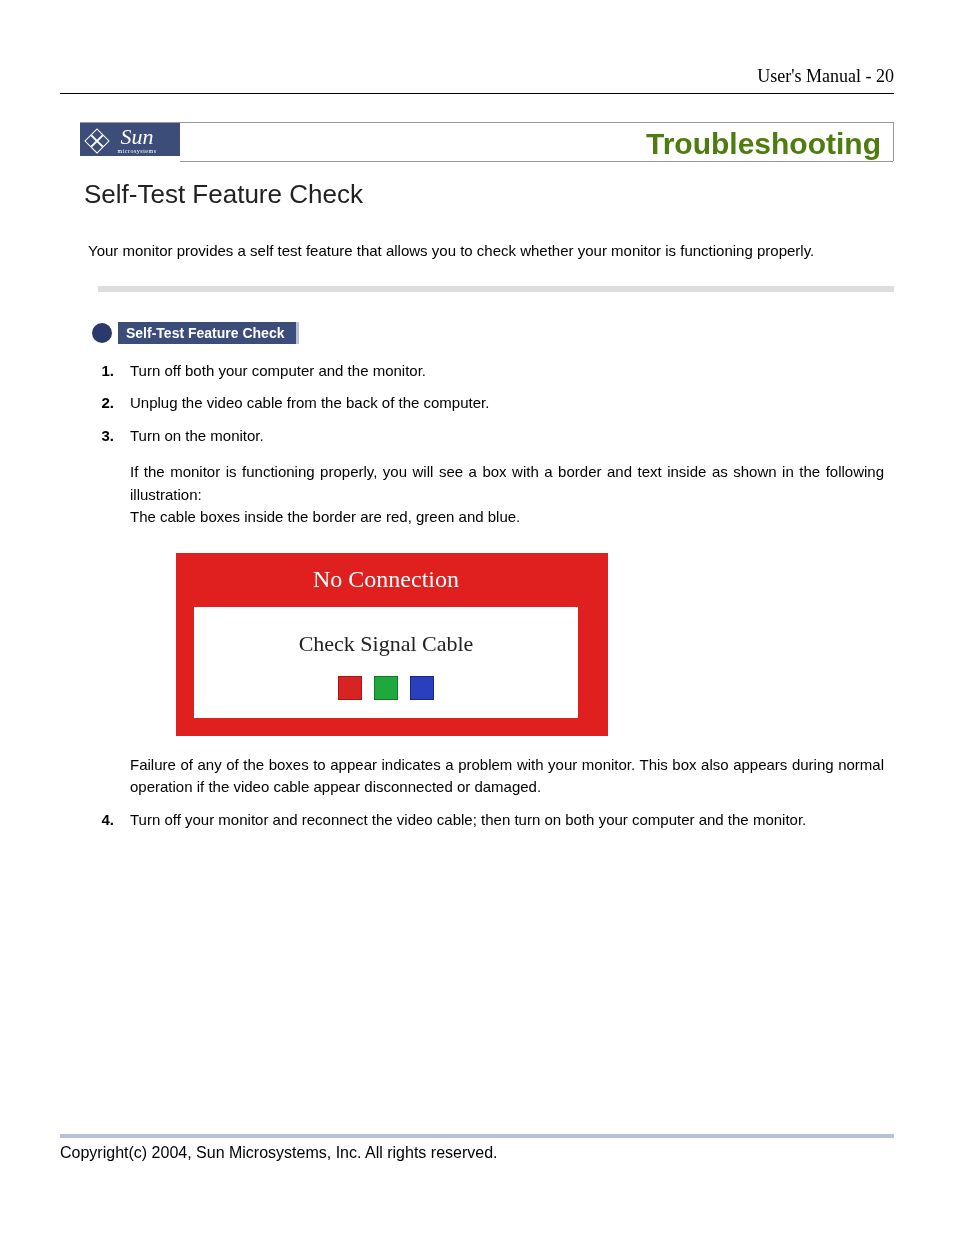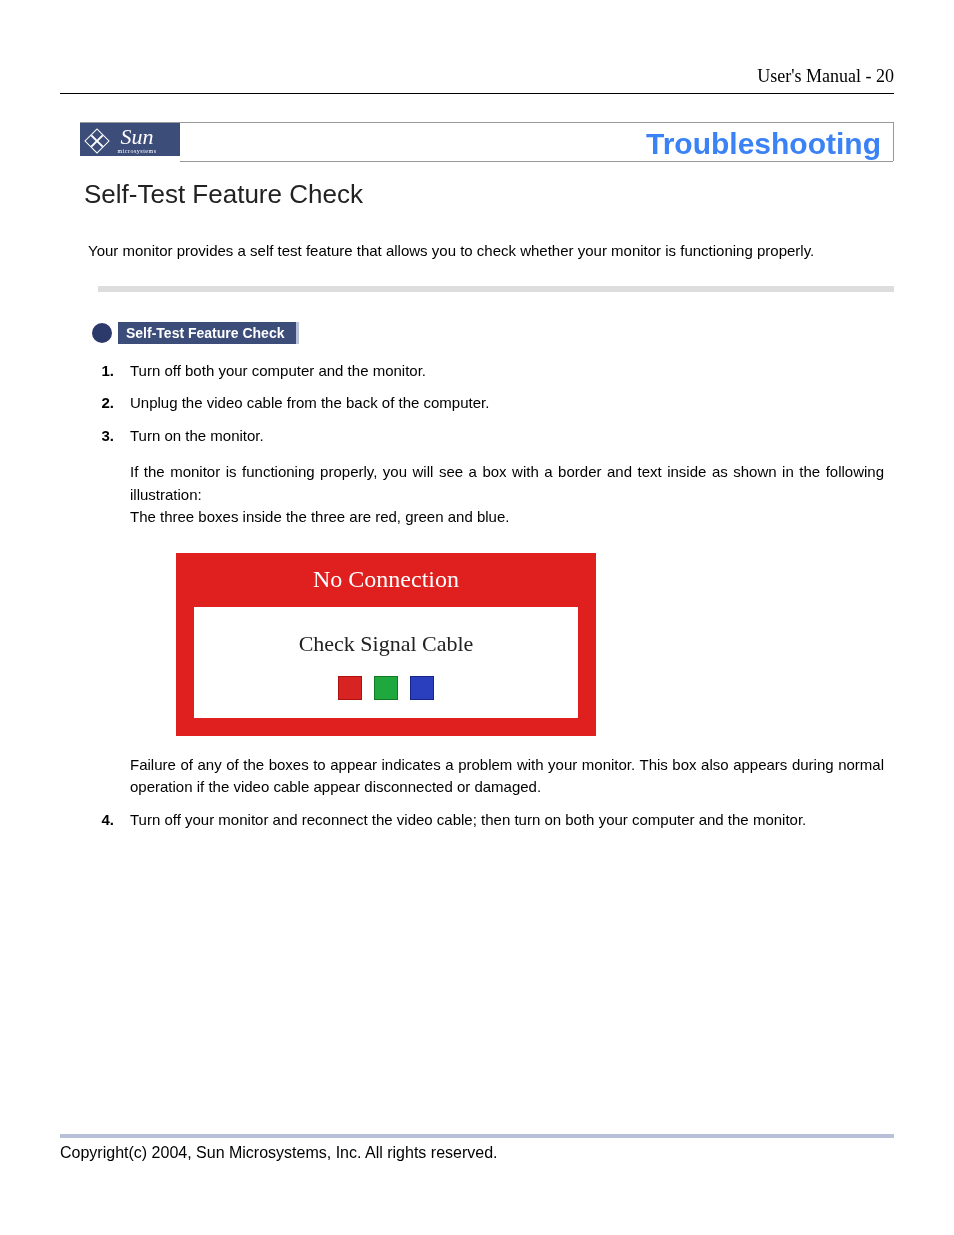--- a/index.html
+++ b/index.html
@@ -68,21 +68,21 @@
     letter-spacing: 0.5px;
     margin-left: 14px;
   }
   .banner-title {
     flex: 1;
     text-align: right;
     font-weight: bold;
     font-size: 30px;
     padding: 4px 12px 0 0;
     font-family: Verdana, Geneva, sans-serif;
-    color: #3b82f6;
+    color: #4d7c0f;
     border-bottom: 1px solid #999;
     margin-bottom: -1px;
   }
   .section-title {
     font-family: Verdana, Geneva, sans-serif;
     font-weight: normal;
     font-size: 26px;
     margin: 14px 0 30px 24px;
     color: #222;
   }
@@ -146,21 +146,21 @@
     text-align: right;
   }
   ol.steps p {
     margin: 14px 0 0 0;
     text-align: justify;
   }
   .illus {
     width: 420px;
     margin: 24px 0 18px 46px;
     background: #e01f1f;
-    padding: 0 0 18px 0;
+    padding: 0 12px 18px 0;
   }
   .illus-head {
     color: #fff;
     text-align: center;
     font-family: 'Times New Roman', serif;
     font-size: 24px;
     padding: 8px 0 10px 0;
   }
   .illus-body {
     background: #fff;
@@ -231,21 +231,21 @@
       <li>
         <span>Turn off both your computer and the monitor.</span>
       </li>
       <li>
         <span>Unplug the video cable from the back of the computer.</span>
       </li>
       <li>
         <span>Turn on the monitor.</span>
         <p>
           <span>If the monitor is functioning properly, you will see a box with a border and text inside as shown in the following illustration:</span><br>
-          <span>The three boxes inside the three are red, green and blue.</span>
+          <span>The cable boxes inside the border are red, green and blue.</span>
         </p>
 
         <div class="illus">
           <div class="illus-head">No Connection</div>
           <div class="illus-body">
             <div class="caption">Check Signal Cable</div>
             <span class="sq red"></span>
             <span class="sq green"></span>
             <span class="sq blue"></span>
           </div>

